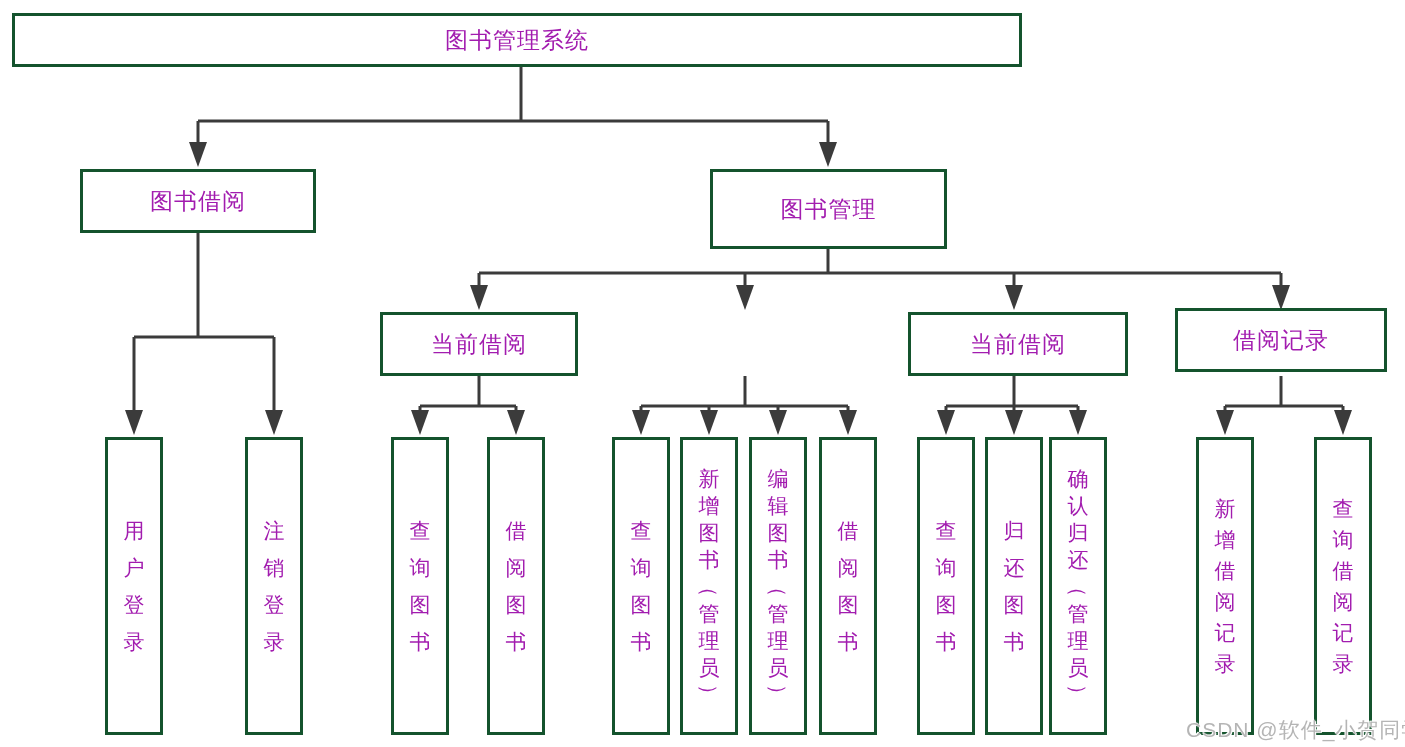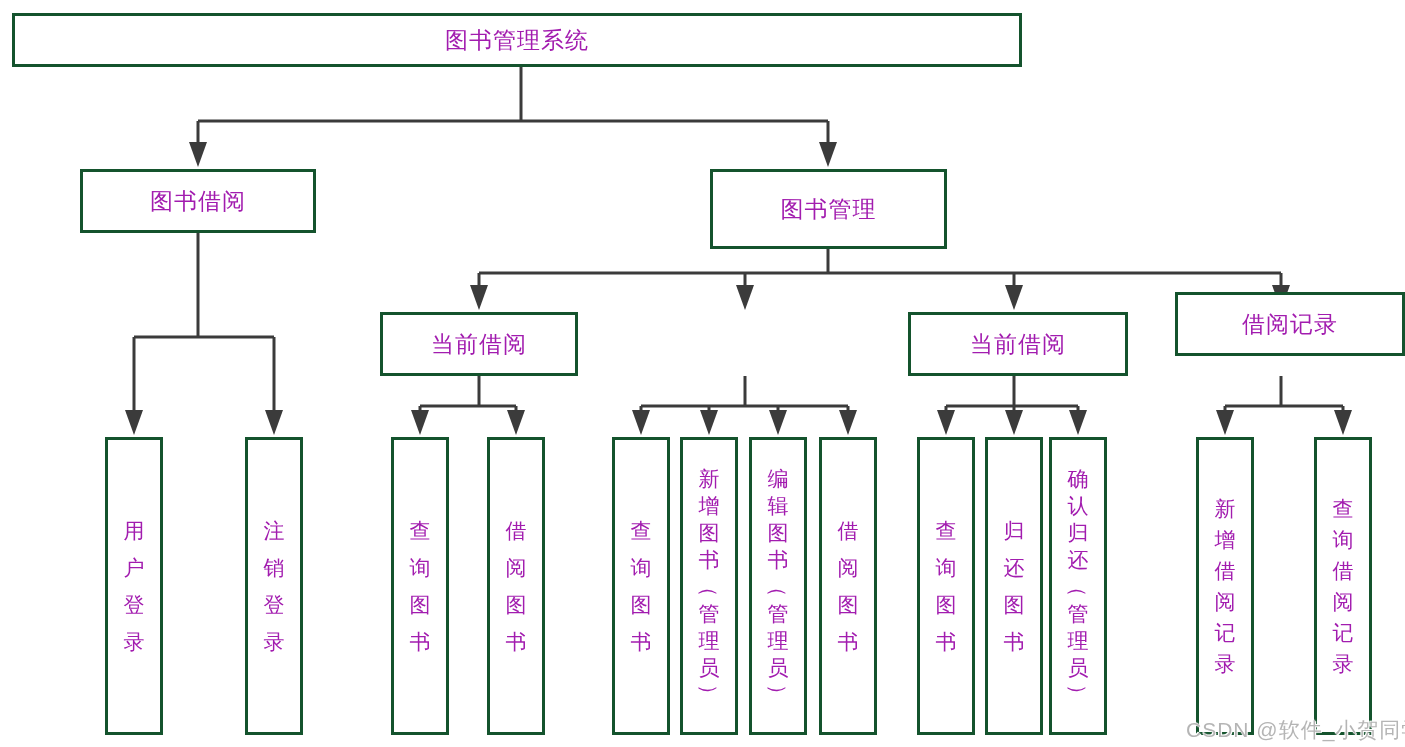--- a/index.html
+++ b/index.html
@@ -104,21 +104,21 @@
   <div class="box h" style="left:710px;top:169px;width:237px;height:80px">
     <span>图书管理</span>
   </div>
 
   <div class="box h" style="left:380px;top:312px;width:198px;height:64px">
     <span>当前借阅</span>
   </div>
   <div class="box h" style="left:908px;top:312px;width:220px;height:64px">
     <span>当前借阅</span>
   </div>
-  <div class="box h" style="left:1175px;top:292px;width:230px;height:64px">
+  <div class="box h" style="left:1175px;top:308px;width:212px;height:64px">
     <span>借阅记录</span>
   </div>
 
   <div class="box v" style="left:105px">
     <span class="vtext" style="gap: 16px;">
         <span>用</span>
         <span>户</span>
         <span>登</span>
         <span>录</span>
       </span>

